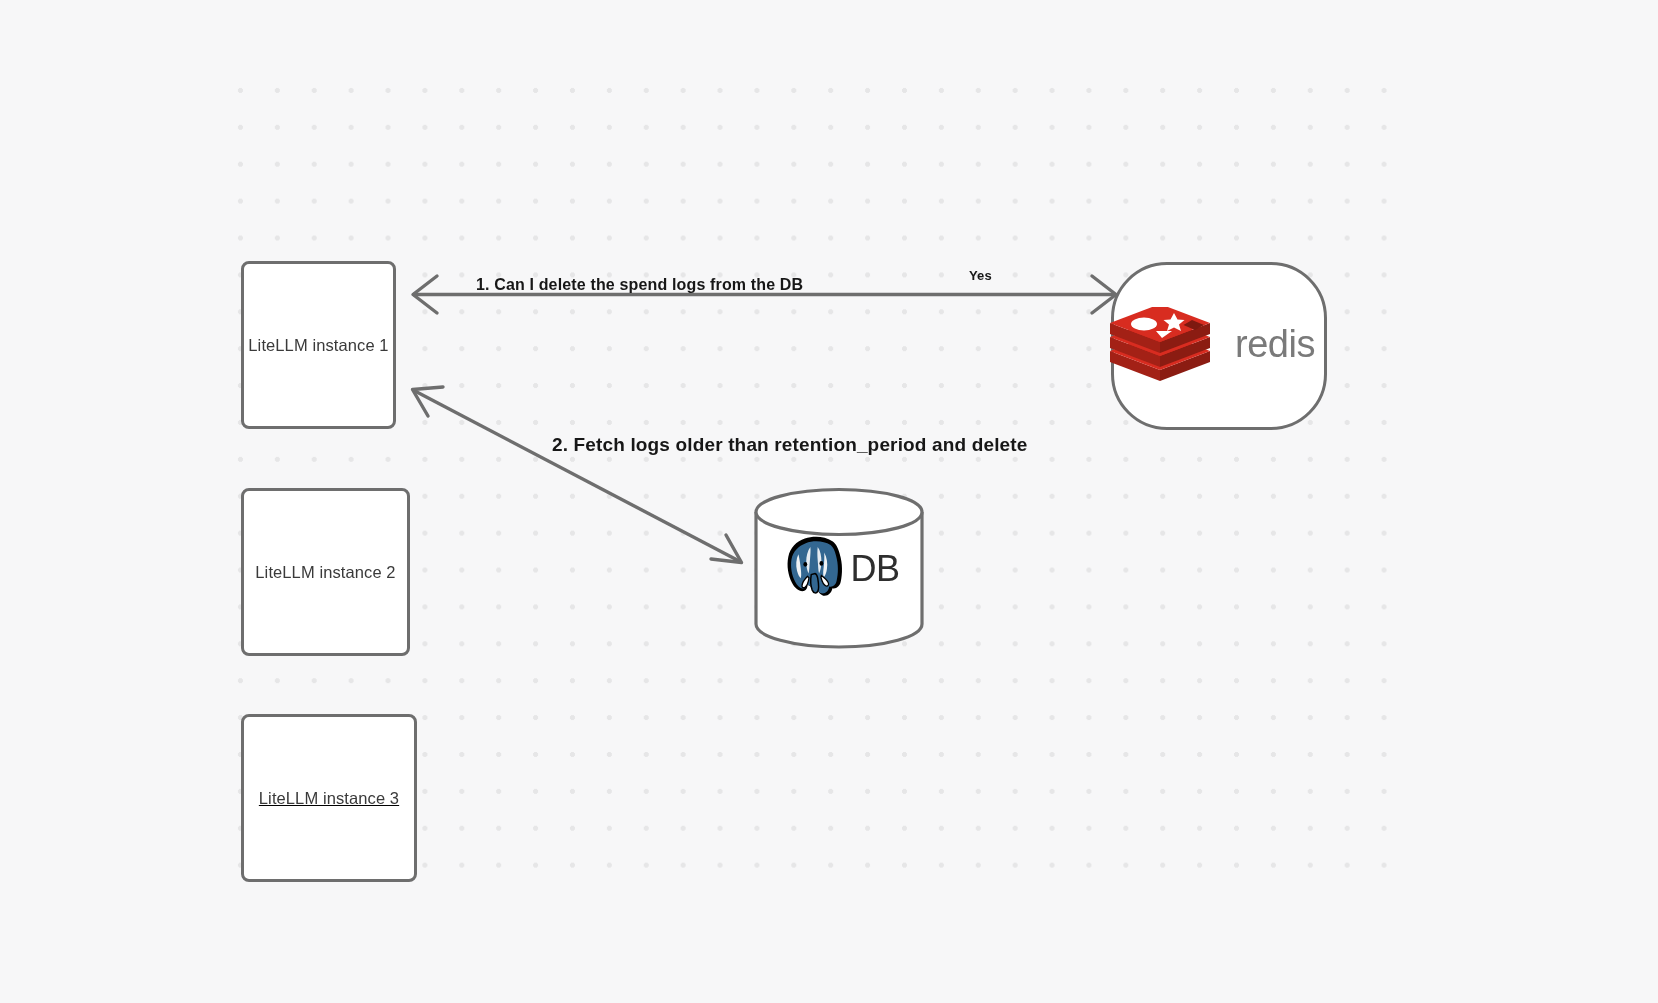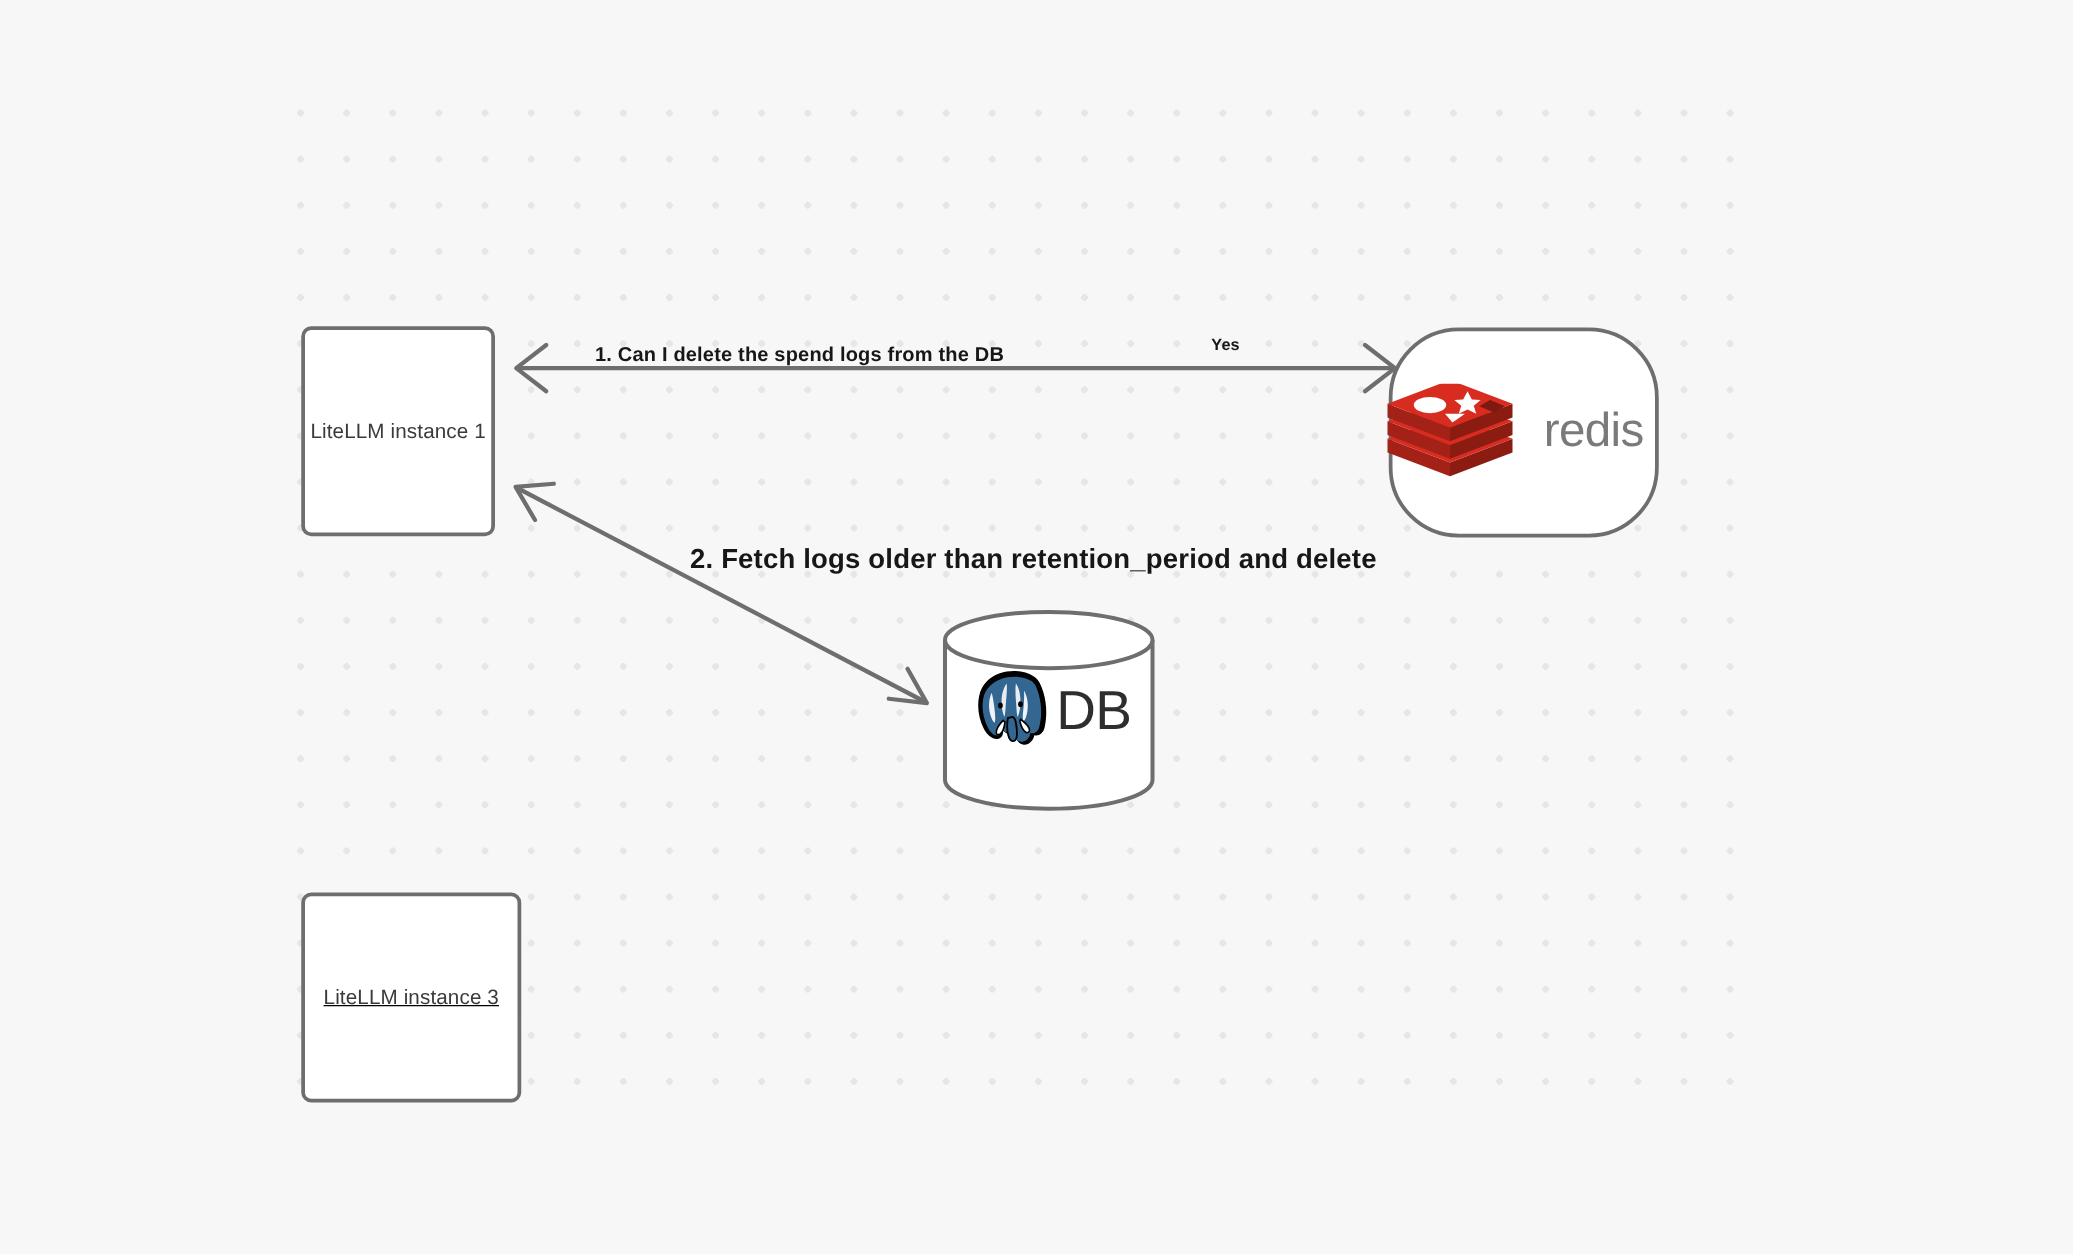--- a/index.html
+++ b/index.html
@@ -96,21 +96,21 @@
     left: 0; top: 0;
     width: 172px;
     height: 162px;
     display: flex;
     align-items: center;
     justify-content: center;
     gap: 0px;
     pointer-events: none;
   }
   #db-text {
-    font-size: 44px;
+    font-size: 36px;
     font-weight: 400;
     color: #2e2e2e;
     font-family: "Liberation Sans", sans-serif;
     letter-spacing: -0.5px;
     margin-left: -2px;
     margin-top: 2px;
   }
 
   
   #edges {
@@ -136,21 +136,21 @@
   }
   #label-1-yes {
     left: 969px;
     top: 268px;
     font-size: 13px;
     letter-spacing: 0.15px;
   }
   #label-2 {
     left: 552px;
     top: 434px;
-    font-size: 22px;
+    font-size: 19px;
     letter-spacing: 0.15px;
   }
 </style>
 </head>
 <body>
 
 <div id="canvas">
 
   <div id="dot-grid"></div>
 
@@ -176,20 +176,23 @@
   <div class="edge-label" id="label-1">1.  Can I delete the spend logs from the DB</div>
 
   <div class="edge-label" id="label-1-yes">Yes</div>
 
   <div class="edge-label" id="label-2">2.  Fetch logs older than retention_period and delete</div>
 
   <div class="node-box" id="litellm-1">
     <span class="node-label">LiteLLM instance 1</span>
   </div>
 
+  <div class="node-box" id="litellm-2">
+    <span class="node-label">LiteLLM instance 2</span>
+  </div>
 
   <div class="node-box" id="litellm-3">
     <span class="node-label">LiteLLM instance 3</span>
   </div>
 
   <div id="redis-node">
     <div id="redis-logo-wrap">
 
       <svg class="redis-mark" width="112" height="76" viewBox="0 0 112 76">
 

